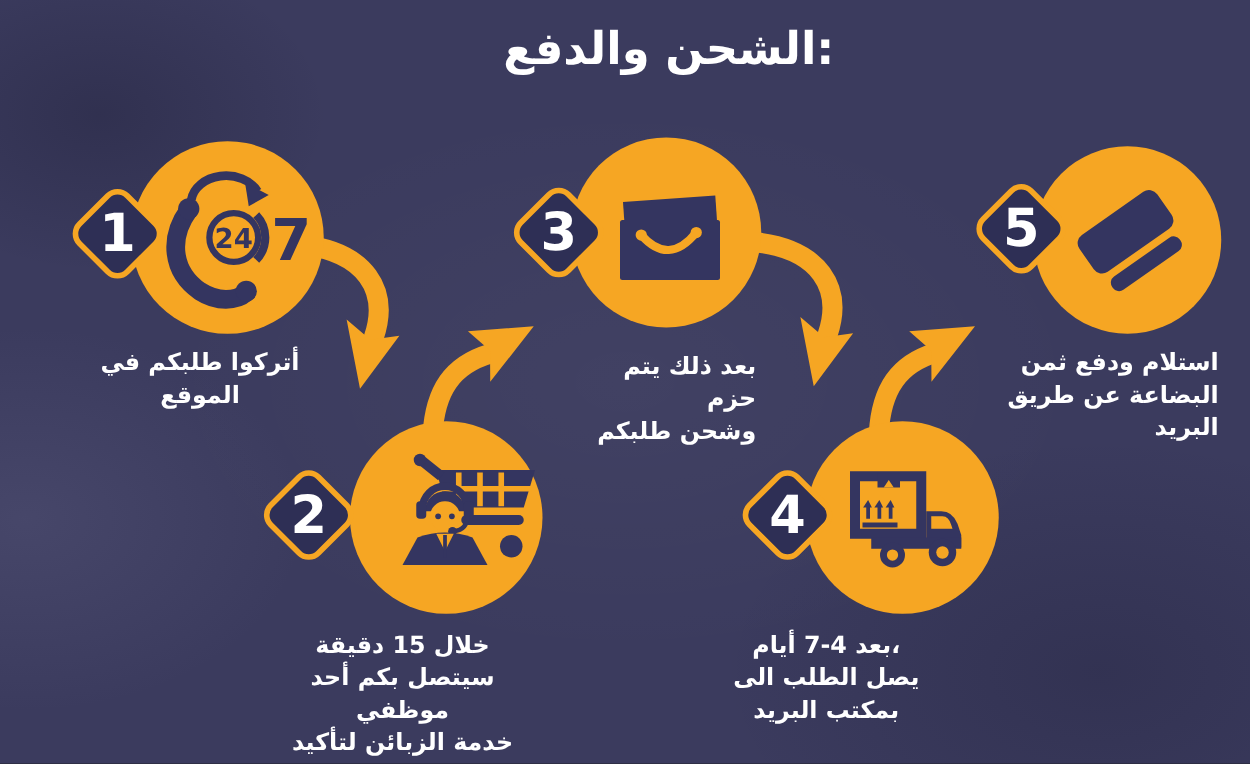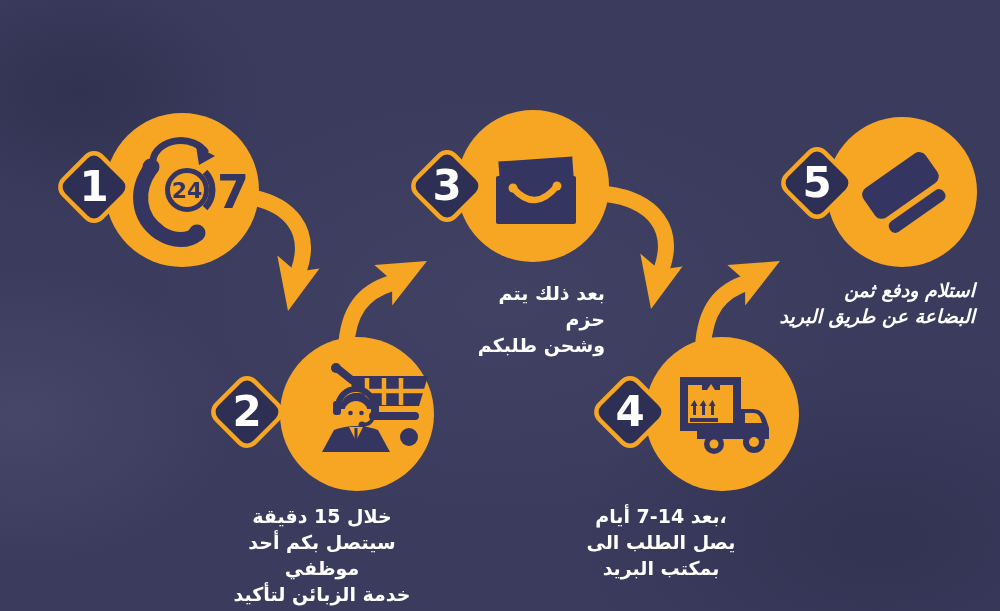--- a/index.html
+++ b/index.html
@@ -20,28 +20,29 @@
   .num{
     position:absolute;width:80px;text-align:center;color:#ffffff;
     font-weight:bold;font-size:42px;line-height:46px;
   }
   .cap{
     position:absolute;color:#ffffff;font-weight:bold;font-size:19px;line-height:26px;
     white-space:pre-line;
   }
   .cap.c-center{text-align:center;}
   .cap.c-left{text-align:right;}
-  .cap.c-right{text-align:right;font-style:italic;}
+  .cap.c-right{text-align:right;}
   svg{position:absolute;left:0;top:0;}
 </style>
 </head>
 <body>
 
 <div class="stage">
 
+  <div class="title" dir="rtl">:الشحن والدفع</div>
 
   <svg width="1000" height="611" viewBox="0 0 1000 611">
 
     <g fill="#f6a623" stroke="none">
       <g>
         <path d="M 243,196 C 292,202 312,232 299,270" fill="none" stroke="#f6a623" stroke-width="16" stroke-linecap="round"></path>
         <polygon points="0,0 -52,22 -40,0 -48,-22" transform="translate(288,311) rotate(102)"></polygon>
       </g>
       <g>
         <path d="M 346,348 C 348,312 362,292 392,283" fill="none" stroke="#f6a623" stroke-width="16" stroke-linecap="round"></path>
@@ -144,24 +145,25 @@
       <rect x="-27" y="-27" width="54" height="54" rx="11" transform="translate(817,183) rotate(45)"></rect>
     </g>
   </svg>
 
   <div class="num" style="left:54px;top:164px;">1</div>
   <div class="num" style="left:207px;top:389px;">2</div>
   <div class="num" style="left:407px;top:163px;">3</div>
   <div class="num" style="left:590px;top:389px;">4</div>
   <div class="num" style="left:777px;top:160px;">5</div>
 
+  <div class="cap c-center" dir="rtl" style="left:60px;top:277px;width:200px;">أتركوا طلبكم في الموقع</div>
   <div class="cap c-center" dir="rtl" style="left:212px;top:503px;width:220px;">خلال 15 دقيقة
 سيتصل بكم أحد موظفي
 خدمة الزبائن لتأكيد الطلب</div>
   <div class="cap c-left" dir="rtl" style="left:455px;top:280px;width:150px;">بعد ذلك يتم حزم
 وشحن طلبكم</div>
-  <div class="cap c-center" dir="rtl" style="left:551px;top:503px;width:220px;">،بعد 14-7 أيام
+  <div class="cap c-center" dir="rtl" style="left:551px;top:503px;width:220px;">،بعد 4-7 أيام
 يصل الطلب الى
 بمكتب البريد</div>
   <div class="cap c-right" dir="rtl" style="left:775px;top:277px;width:200px;">استلام ودفع ثمن
 البضاعة عن طريق البريد</div>
 
 </div>
 
 </body></html>

